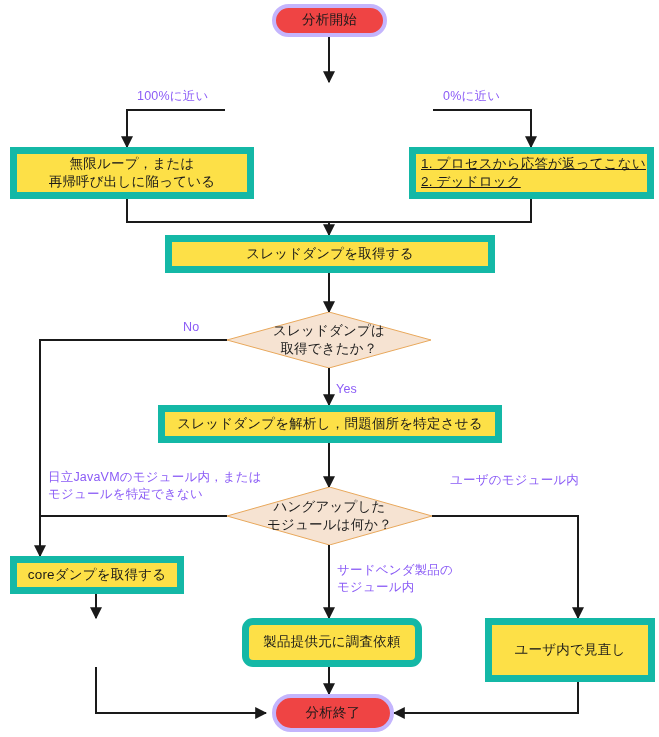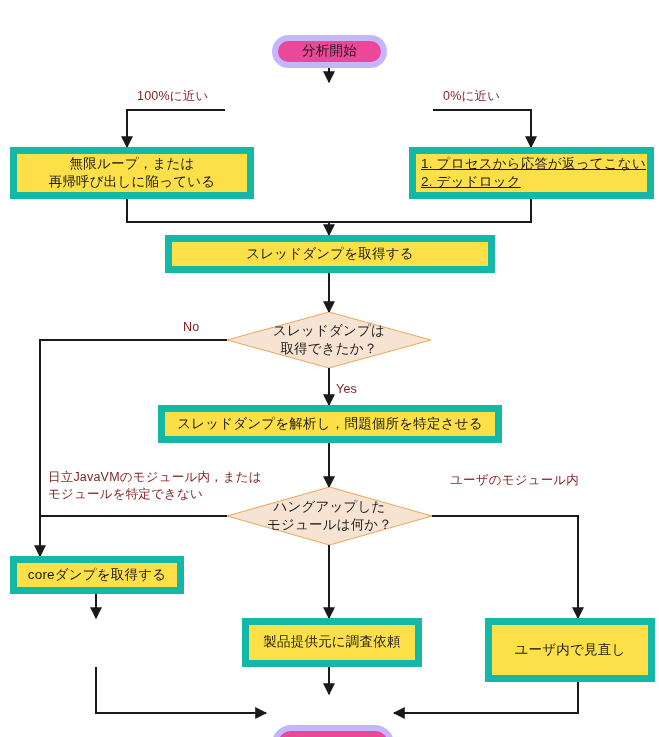--- a/index.html
+++ b/index.html
@@ -20,36 +20,35 @@
     display:flex;
     align-items:center;
     justify-content:center;
     text-align:center;
     line-height:1.35;
     font-size:13.5px;
     letter-spacing:0.2px;
     white-space:pre-line;
   }
   .node.terminal{
-    background:#ec4899;
-    border:6px solid #c4b5fd;
+    background:#ef4444;
+    border:4px solid #c4b5fd;
     border-radius:22px;
-    margin-top:31px;
   }
   .node.diamond{
     background:transparent;
     border:none;
   }
   .diamond-shape{position:absolute;left:0;top:0;width:100%;height:100%;}
   .diamond-label{position:relative;z-index:2;width:100%;}
   .node.left-align{justify-content:flex-start;text-align:left;padding-left:5px;text-decoration:underline;}
   .edge-label{
     position:absolute;
     font-size:12.5px;
-    color:#7f1d1d;
+    color:#8b5cf6;
     line-height:1.35;
     white-space:pre-line;
     letter-spacing:0.2px;
   }
 </style>
 </head>
 <body>
 
 <div id="canvas">
 
@@ -138,27 +137,29 @@
     <svg class="diamond-shape" viewBox="0 0 205 58" preserveAspectRatio="none">
       <polygon points="102.5,0 205,29 102.5,58 0,29" fill="#f6e3d2" stroke="#e8a85c" stroke-width="1"></polygon>
     </svg>
     <span class="diamond-label">ハングアップした
 モジュールは何か？</span>
   </div>
 
   <div class="edge-label" style="left:48px;top:469px;">日立JavaVMのモジュール内，または
 モジュールを特定できない</div>
   <div class="edge-label" style="left:450px;top:472px;">ユーザのモジュール内</div>
+  <div class="edge-label" style="left:337px;top:562px;">サードベンダ製品の
+モジュール内</div>
 
   <div class="node" style="left:10px;top:556px;width:174px;height:38px;text-align:center;">
     <span>coreダンプを取得する</span>
   </div>
 
 
-  <div class="node" style="left:242px;top:618px;width:180px;height:49px;">
+  <div class="node" style="left:242px;top:618px;width:180px;height:49px;border-radius:11px;">
     <span>製品提供元に調査依頼</span>
   </div>
 
   <div class="node" style="left:485px;top:618px;width:170px;height:64px;">
     <span>ユーザ内で見直し</span>
   </div>
 
   <div class="node terminal" style="left:272px;top:694px;width:122px;height:38px;">
     <span>分析終了</span>
   </div>

